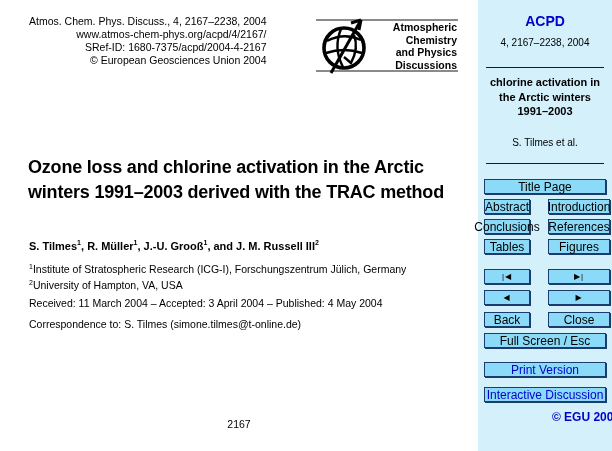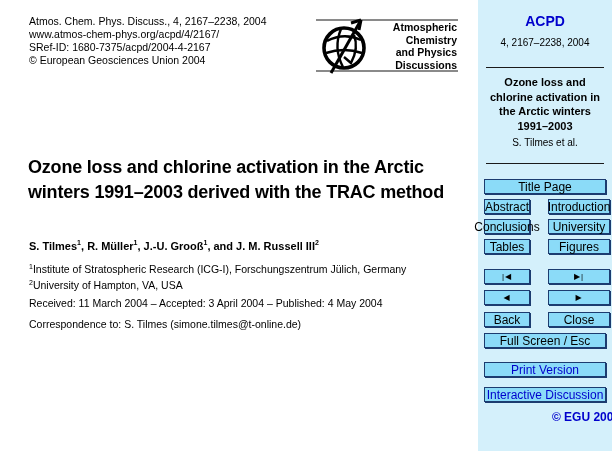--- a/index.html
+++ b/index.html
@@ -2,21 +2,21 @@
 <html><head>
 <meta charset="utf-8">
 <style>
   html,body{margin:0;padding:0;}
   body{
     width:612px;height:451px;position:relative;background:#ffffff;
     font-family:"Liberation Sans",sans-serif;color:#000;overflow:hidden;
   }
   
   .main{position:absolute;left:0;top:0;width:478px;height:451px;background:#fff;}
-  .pub-info{position:absolute;left:29px;top:15px;font-size:10.5px;line-height:13px;}
+  .pub-info{position:absolute;left:29px;top:15px;font-size:10.5px;line-height:13px;text-align:right;}
   .pub-info div{white-space:nowrap;}
 
   .logo-block{position:absolute;left:316px;top:13px;width:142px;height:63px;}
   .logo-rule{position:absolute;left:0;right:0;height:2px;background:#8a8a8a;}
   .logo-rule.top{top:6px;}
   .logo-rule.bottom{top:57px;}
   .logo-name{position:absolute;right:1px;top:8px;text-align:right;
     font-size:10.5px;font-weight:bold;line-height:12.5px;}
   .globe{position:absolute;left:2px;top:0;}
 
@@ -96,42 +96,42 @@
 
   <div class="affiliations">
     <div><sup>1</sup><span>Institute of Stratospheric Research (ICG-I), Forschungszentrum Jülich, Germany</span></div>
     <div><sup>2</sup><span>University of Hampton, VA, USA</span></div>
   </div>
 
   <div class="dates">Received: 11 March 2004 – Accepted: 3 April 2004 – Published: 4 May 2004</div>
 
   <div class="correspondence">Correspondence to: S. Tilmes (simone.tilmes@t-online.de)</div>
 
+  <div class="page-number">2167</div>
 </div>
 
 <div class="sidebar">
   <div class="sb-journal">ACPD</div>
   <div class="sb-issue">4, 2167–2238, 2004</div>
   <div class="sb-rule r1"></div>
   <div class="sb-title">
-    <div>Ozone loss and</div>
     <div>chlorine activation in</div>
     <div>the Arctic winters</div>
     <div>1991–2003</div>
   </div>
   <div class="sb-authors">S. Tilmes et al.</div>
   <div class="sb-rule r2"></div>
 
   <button class="btn full rTitle">Title Page</button>
 
   <button class="btn colL rAbs">Abstract</button>
   <button class="btn colR rAbs">Introduction</button>
 
   <button class="btn colL rCon">Conclusions</button>
-  <button class="btn colR rCon">University</button>
+  <button class="btn colR rCon">References</button>
 
   <button class="btn colL rTab">Tables</button>
   <button class="btn colR rTab">Figures</button>
 
   <button class="btn colL rNav1 glyph">|◀</button>
   <button class="btn colR rNav1 glyph">▶|</button>
 
   <button class="btn colL rNav2 glyph">◀</button>
   <button class="btn colR rNav2 glyph">▶</button>
 

